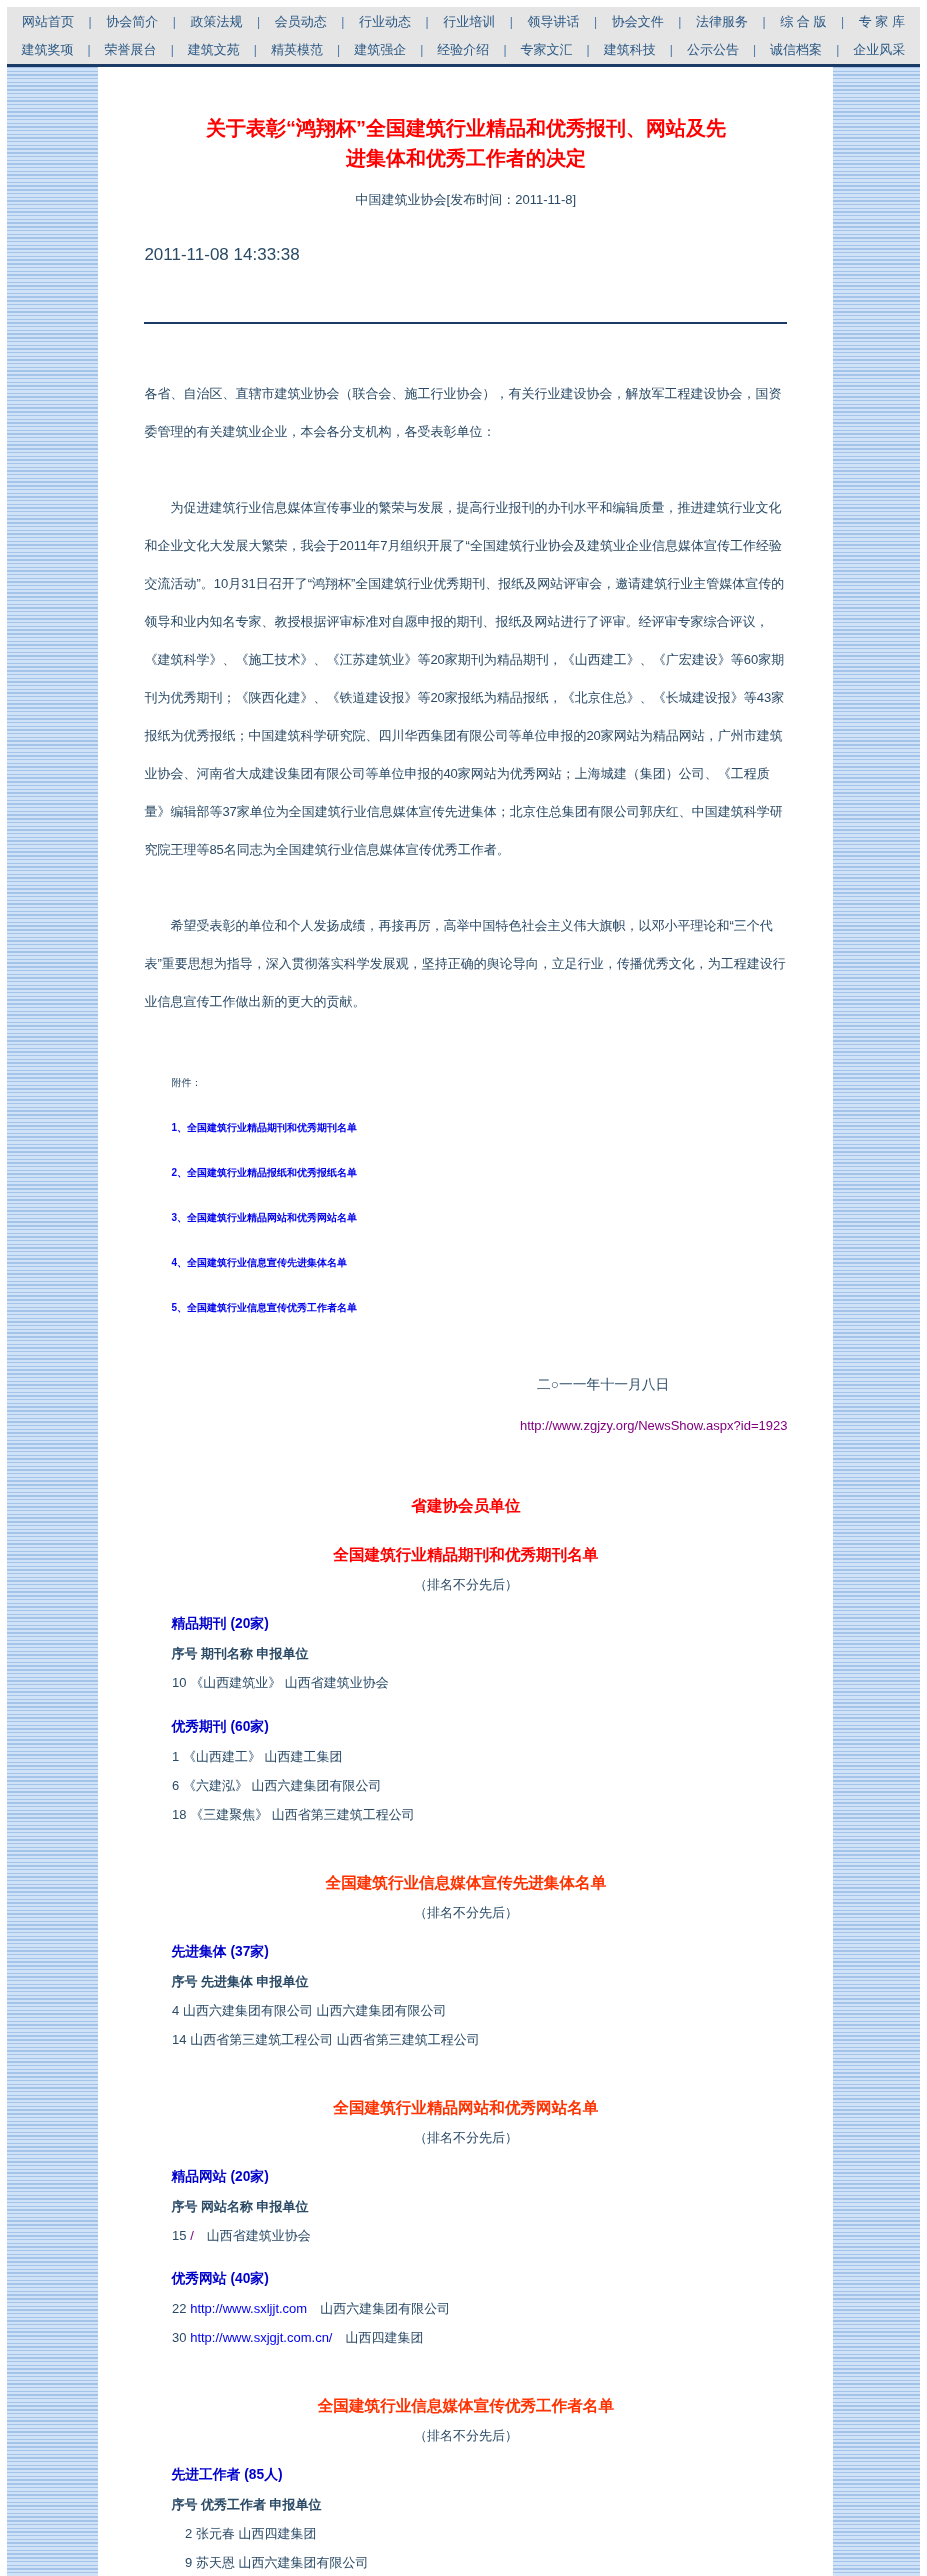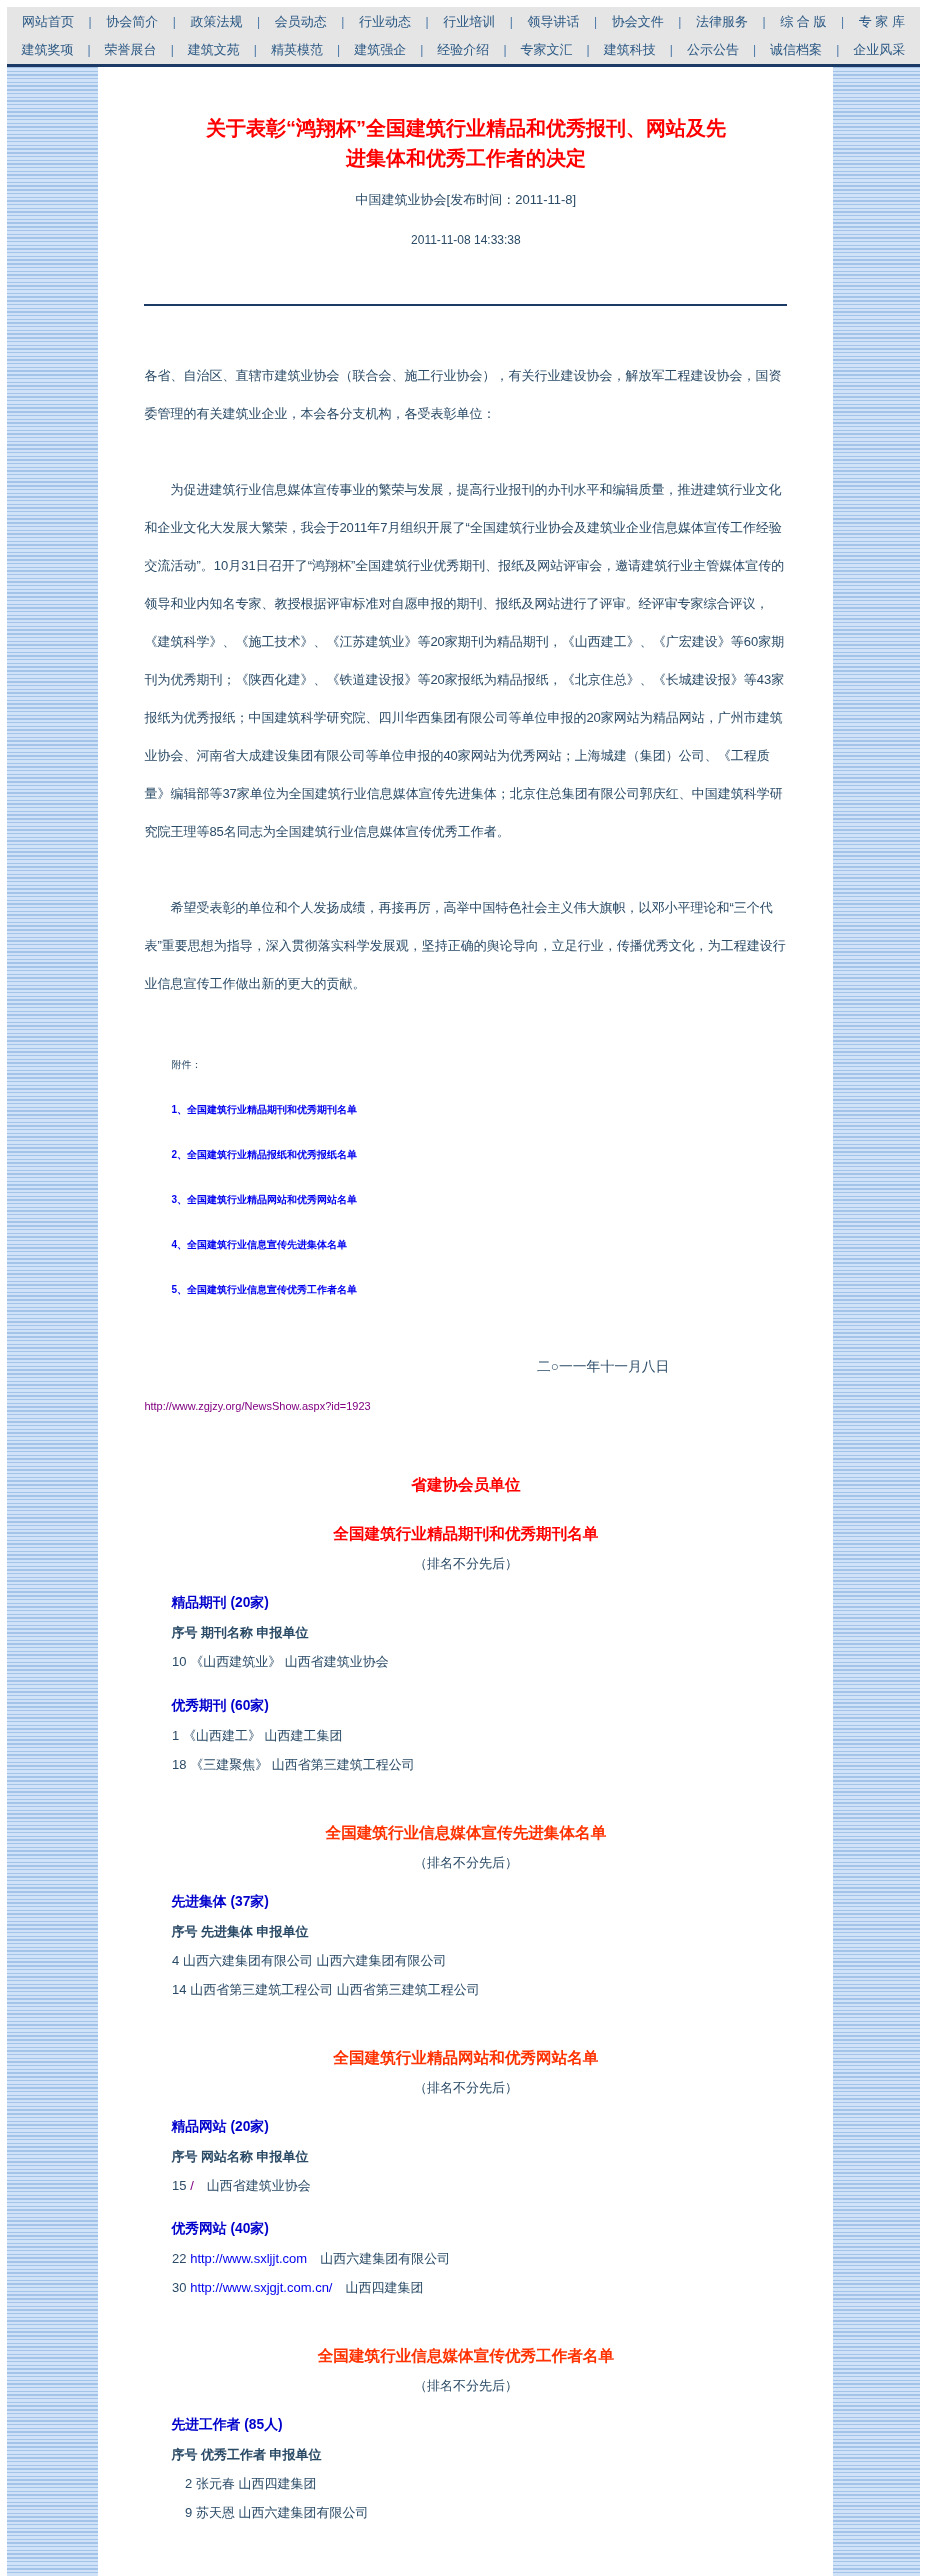--- a/index.html
+++ b/index.html
@@ -24,29 +24,29 @@
   }
   .content{
     width:735px;margin-left:91px;background:#ffffff;
     box-sizing:border-box;padding:42px 46px 64px 46px;min-height:2390px;
   }
   .article-title{
     color:#ff0000;font-weight:bold;font-size:20px;line-height:30px;
     text-align:center;margin:3.7px 57px 0 57px;
   }
   .source-line{text-align:center;margin-top:18.4px;font-size:13px;}
-  .timestamp{text-align:center;margin-top:24px;font-size:12px;}
+  .timestamp{margin-top:36px;font-size:17px;}
   .divider{border-top:2.8px solid #1c3a66;margin-top:57px;}
   .para{font-size:13px;line-height:38px;margin:38px 0 0 0;text-indent:2em;}
   .para.first{text-indent:0;margin-top:51px;}
   .attachments{margin:40px 0 0 27px;font-size:10px;}
   .attachments-label{line-height:44px;}
   .attachment-link{display:block;line-height:45px;color:#0000ee;text-decoration:none;cursor:pointer;font-weight:bold;}
   .sign-date{text-align:right;padding-right:118px;margin-top:46px;font-size:13.8px;}
-  .source-url{text-align:left;margin-top:24px;font-size:11px;}
+  .source-url{text-align:right;margin-top:24px;font-size:13px;}
   .source-url a{color:#800080;text-decoration:none;cursor:pointer;}
   .section{margin-top:42px;}
   .section:first-child{margin-top:61px;}
   .section-heading{text-align:center;font-weight:bold;font-size:15.6px;line-height:24px;margin-top:25px;}
   .section-heading:first-child{margin-top:0;}
   .section-note{text-align:center;font-size:13px;margin-top:9.2px;}
   .group{margin-top:14.7px;}
   .group-subtitle{color:#0000cc;font-weight:bold;font-size:13.8px;margin-left:27px;line-height:30px;}
   .column-header{font-weight:bold;font-size:13px;margin-left:27px;line-height:29px;}
   .list-item{font-size:13px;margin-left:14.7px;line-height:29px;}
@@ -147,20 +147,21 @@
           <div class="section-heading" style="color: rgb(255, 0, 0);">全国建筑行业精品期刊和优秀期刊名单</div>
           <div class="section-note">（排名不分先后）</div>
           <div class="group">
             <div class="group-subtitle">精品期刊 (20家)</div>
             <div class="column-header">序号 期刊名称 申报单位</div>
             <div class="list-item"><span>　10 《山西建筑业》 山西省建筑业协会</span></div>
           </div>
           <div class="group">
             <div class="group-subtitle">优秀期刊 (60家)</div>
             <div class="list-item"><span>　1 《山西建工》 山西建工集团</span></div>
+            <div class="list-item"><span>　6 《六建泓》 山西六建集团有限公司</span></div>
             <div class="list-item"><span>　18 《三建聚焦》 山西省第三建筑工程公司</span></div>
           </div>
         </section>
         <section class="section">
           <div class="section-heading" style="color: rgb(255, 50, 0);">全国建筑行业信息媒体宣传先进集体名单</div>
           <div class="section-note">（排名不分先后）</div>
           <div class="group">
             <div class="group-subtitle">先进集体 (37家)</div>
             <div class="column-header">序号 先进集体 申报单位</div>
             <div class="list-item"><span>　4 山西六建集团有限公司 山西六建集团有限公司</span></div>

